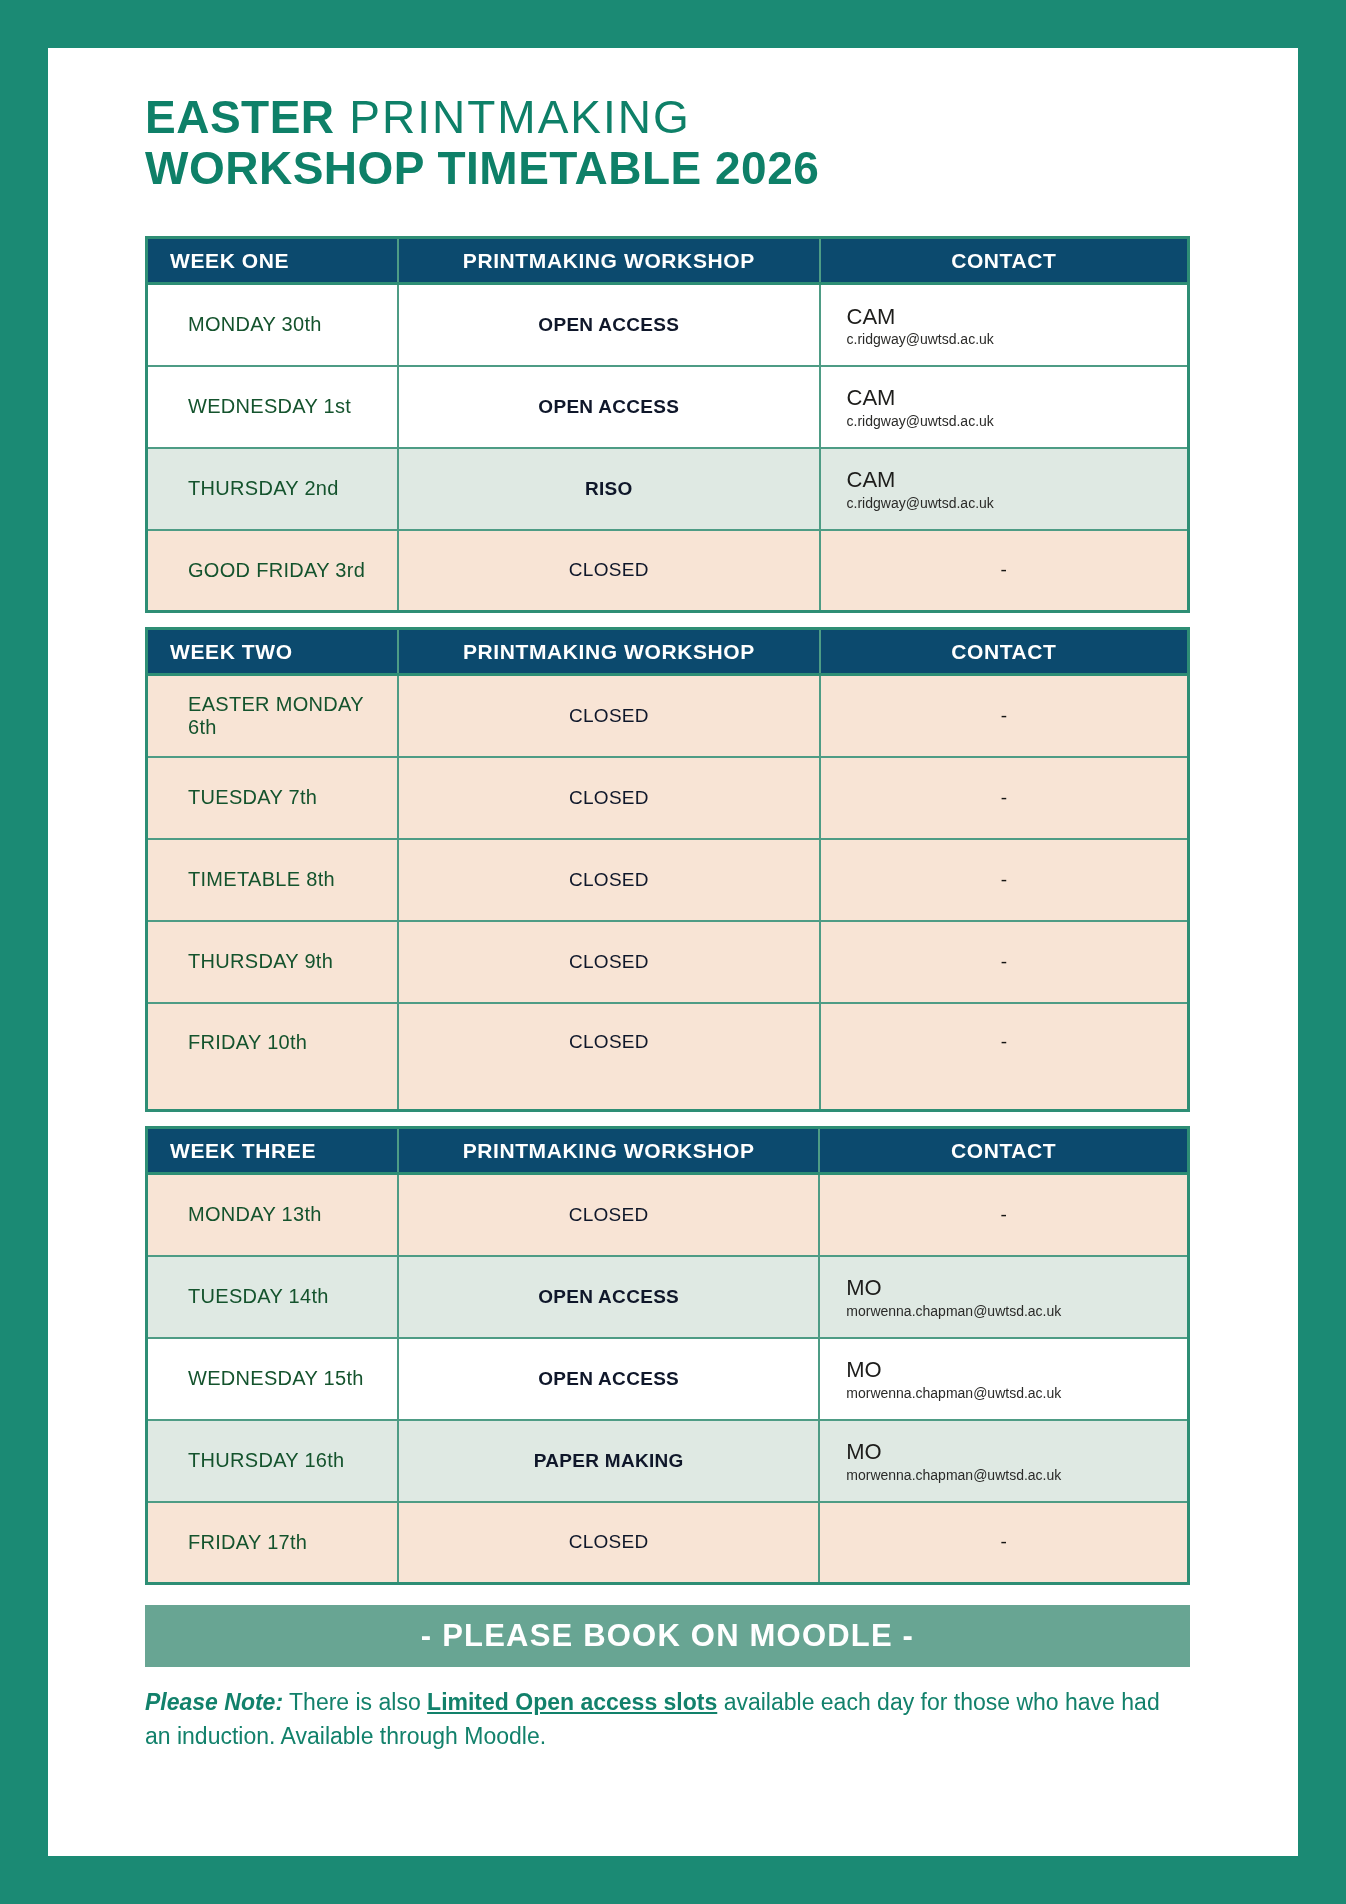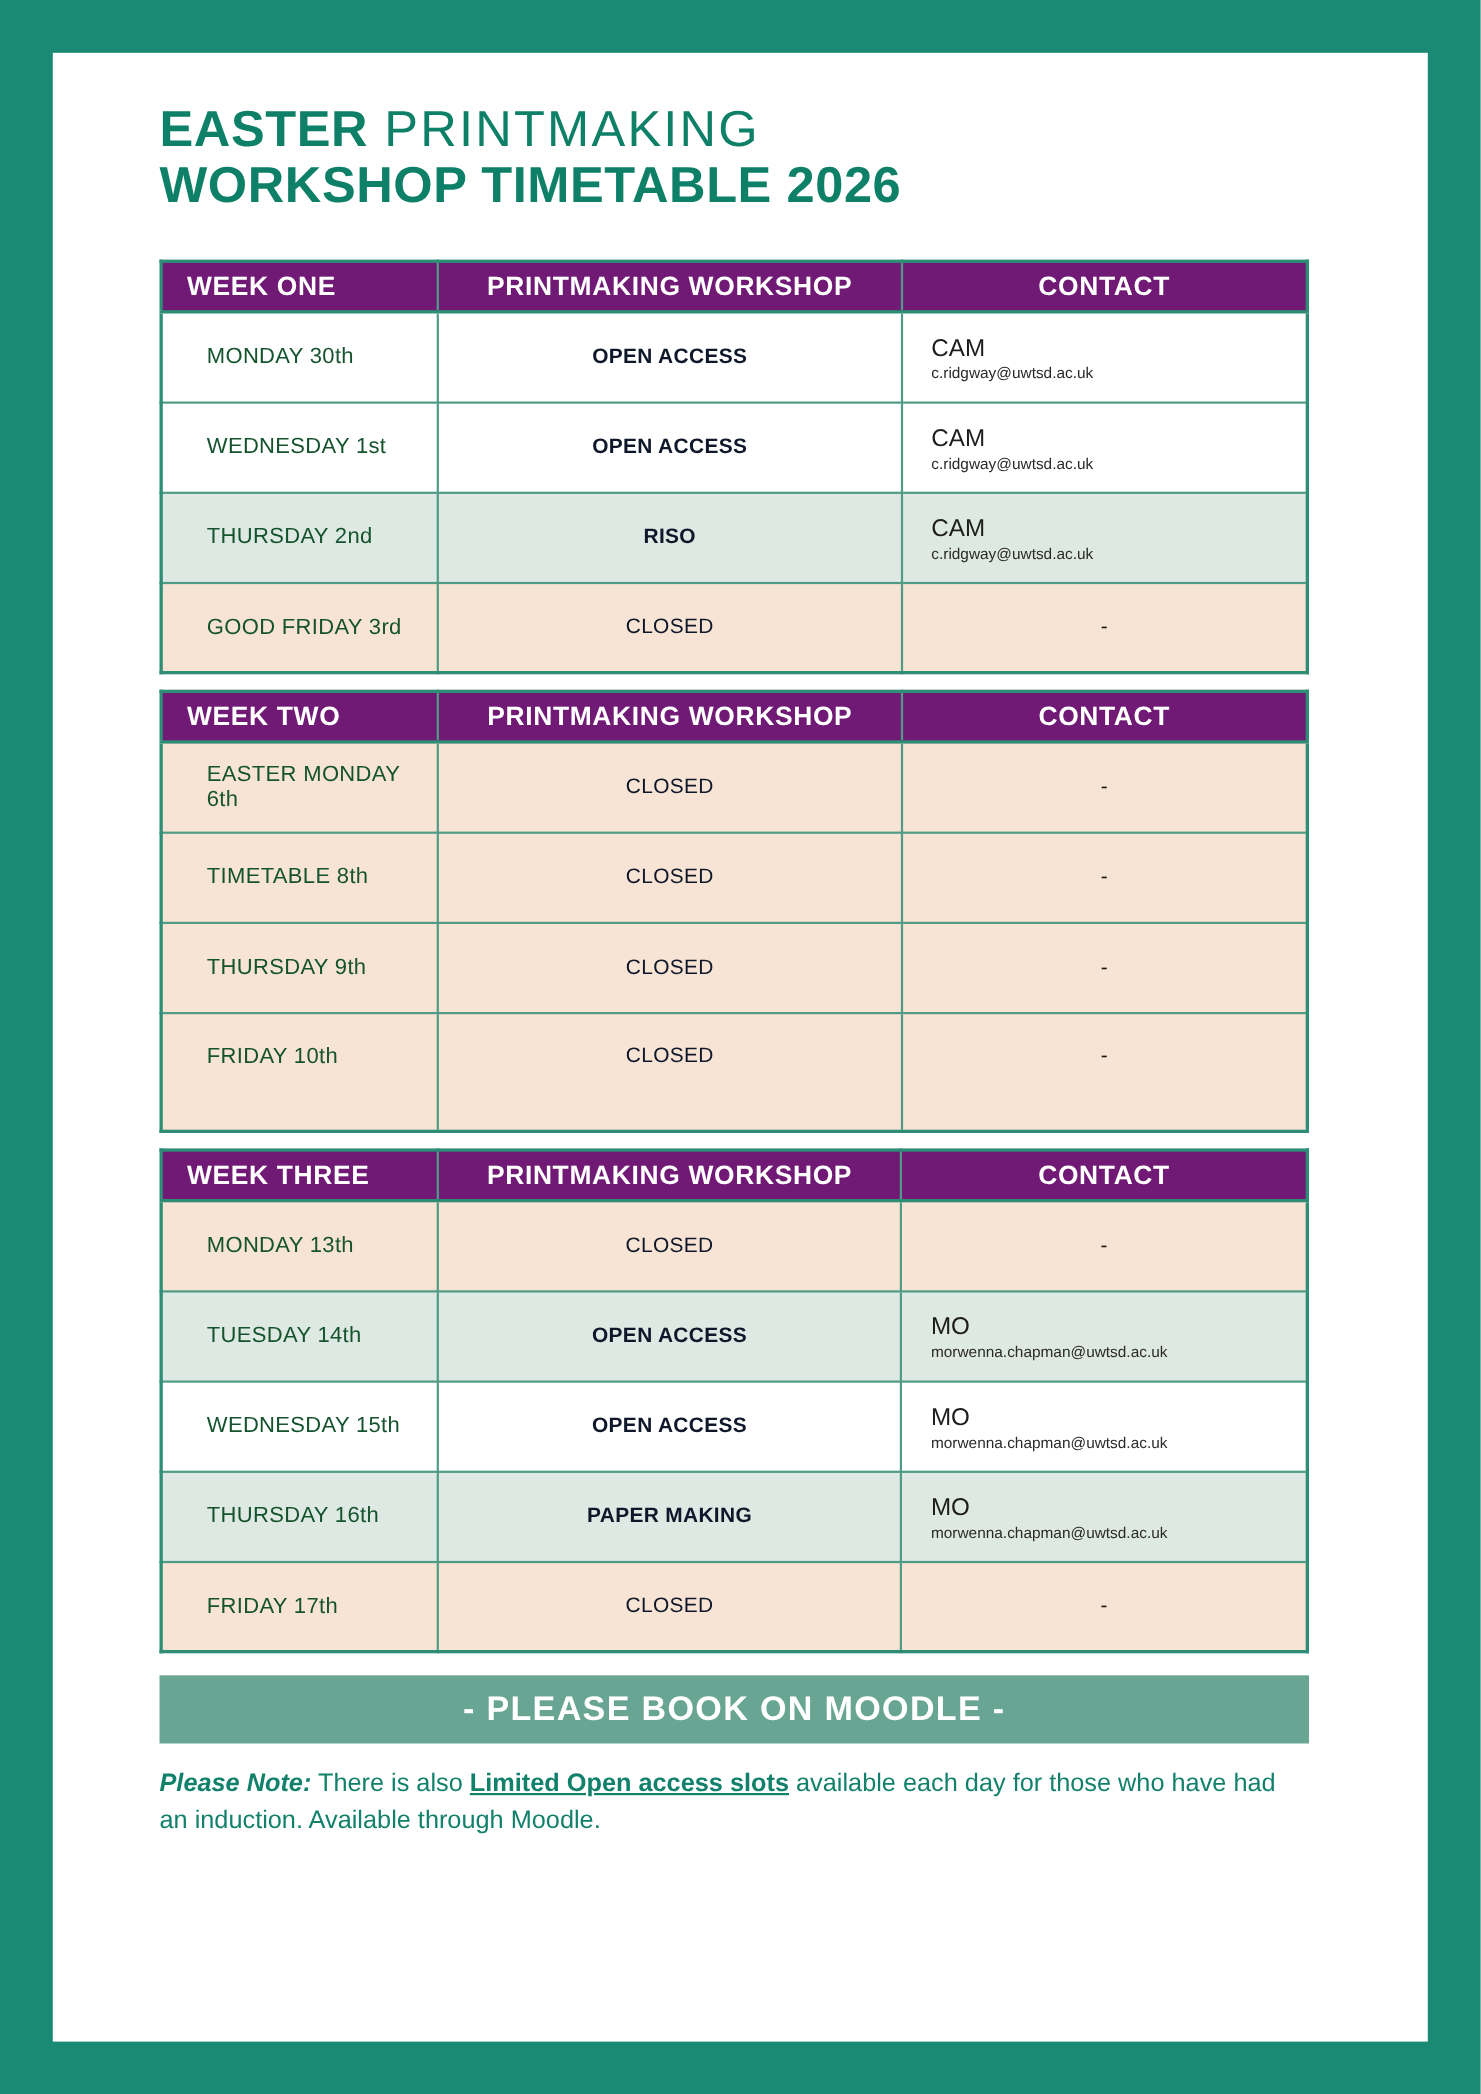--- a/index.html
+++ b/index.html
@@ -29,24 +29,24 @@
   
   table.tt {
     width: 1045px;
     border-collapse: collapse;
     margin-top: 14px;
     border: 3px solid #2E8E75;
   }
   table.tt.first { margin-top: 42px; }
   .tt th, .tt td { border: 2px solid #4E9C85; }
   .tt thead th {
-    background: #701a75;
+    background: #0c4a6e;
     color: #ffffff;
     font-weight: bold;
-    font-size: 24px;
+    font-size: 21px;
     letter-spacing: 0.6px;
     height: 46px;
     border-bottom: 3px solid #2E8E75;
   }
   .th-week { width: 252px; text-align: left; padding-left: 22px; }
   .th-workshop { width: 423px; text-align: center; }
   .th-contact { width: 370px; text-align: center; }
 
   .tt tbody tr { height: 82px; }
   .tt tbody tr.tall { height: 108px; }
@@ -157,20 +157,25 @@
           <th class="th-contact">CONTACT</th>
         </tr>
       </thead>
       <tbody>
         <tr class="bg-peach">
           <td class="day">EASTER MONDAY 6th</td>
           <td class="workshop">CLOSED</td>
           <td class="contact dash">-</td>
         </tr>
         <tr class="bg-peach">
+          <td class="day">TUESDAY 7th</td>
+          <td class="workshop">CLOSED</td>
+          <td class="contact dash">-</td>
+        </tr>
+        <tr class="bg-peach">
           <td class="day">TIMETABLE 8th</td>
           <td class="workshop">CLOSED</td>
           <td class="contact dash">-</td>
         </tr>
         <tr class="bg-peach">
           <td class="day">THURSDAY 9th</td>
           <td class="workshop">CLOSED</td>
           <td class="contact dash">-</td>
         </tr>
         <tr class="bg-peach tall">

